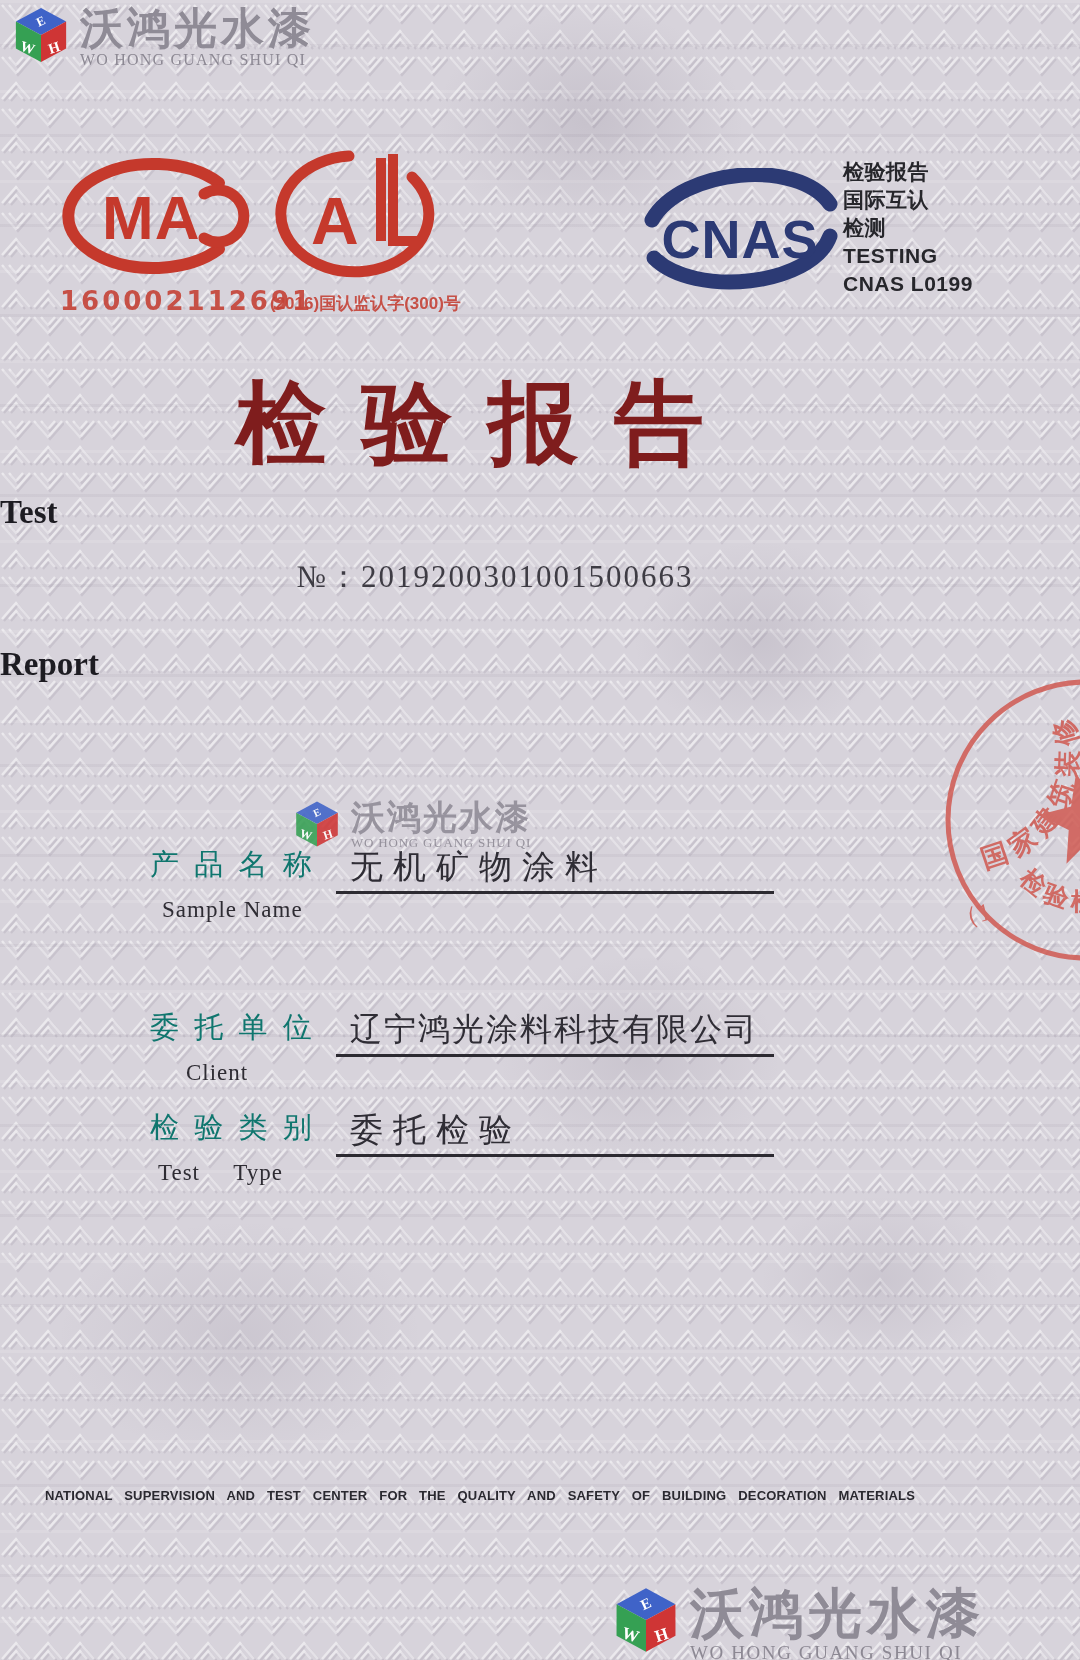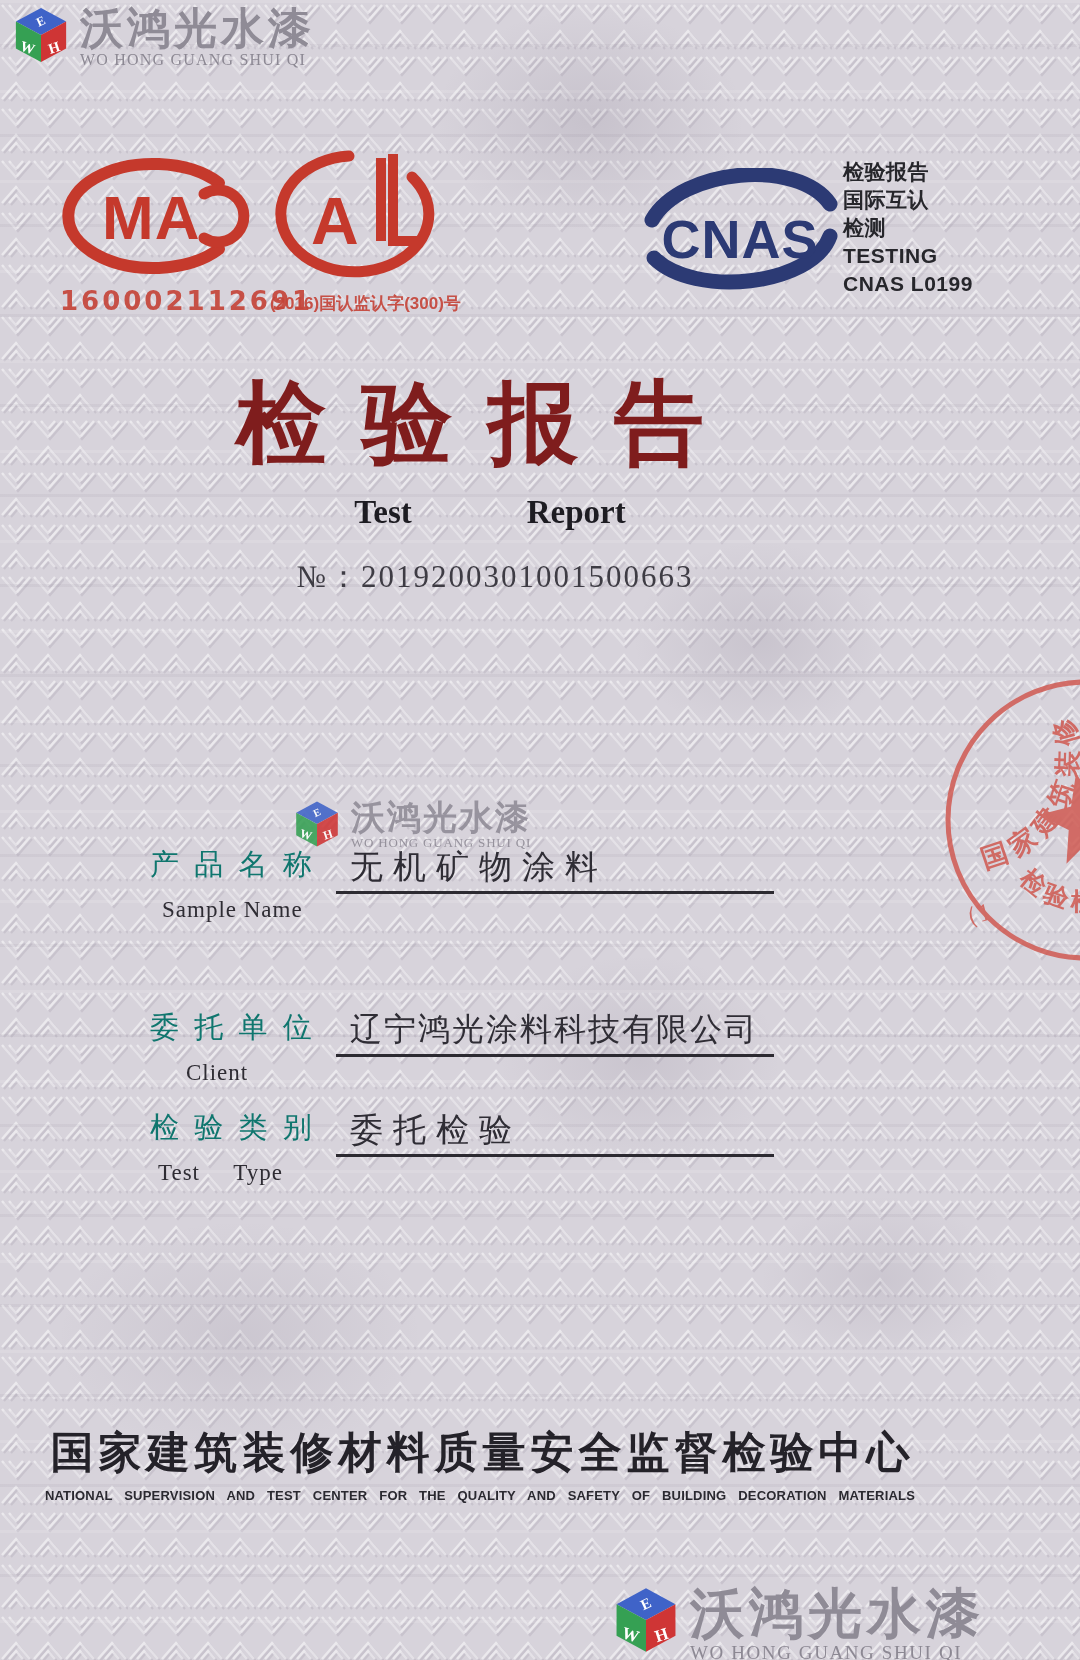--- a/index.html
+++ b/index.html
@@ -49,21 +49,21 @@
   .ilac{top:146px;left:484px;}
   .cnas{top:168px;left:640px;}
   .cnas-text{top:158px;left:843px;font-family:"Liberation Sans",sans-serif;
     font-weight:bold;color:#26262b;font-size:21px;line-height:28px;letter-spacing:.5px;}
 
   
   .title-cn{top:374px;left:0;width:940px;text-align:center;
     font-family:"Liberation Sans",sans-serif;font-weight:900;color:#7f1d1d;
     font-size:90px;letter-spacing:36px;text-indent:36px;line-height:1.1;}
   .title-en{top:494px;left:0;width:980px;display:flex;justify-content:center;gap:115px;
-    font-family:"Liberation Serif",serif;font-weight:bold;font-size:33px;color:#1d1c22;}
+    font-family:"Liberation Serif",serif;font-weight:bold;font-size:33px;color:#1d1c22;flex-direction:column;}
   .report-no{top:556px;left:0;width:990px;text-align:center;
     font-size:31px;color:#3e3c44;letter-spacing:2px;}
 
   
   .field{left:0;width:1080px;height:110px;}
   .field-label{position:absolute;left:150px;top:0;font-size:29px;letter-spacing:4px;color:#0f766e;}
   .field-value{position:absolute;left:350px;top:0;color:#2f2d35;}
   .field-line{position:absolute;left:336px;top:46px;width:438px;border-bottom:3px solid #2c2a31;}
   .field-en{position:absolute;left:162px;top:52px;font-size:23px;color:#2e2c33;white-space:pre;letter-spacing:1px;}
   .field--1{top:845px;}  .field--1 .field-value{font-size:33px;letter-spacing:10px;}
@@ -212,21 +212,20 @@
     <path transform="translate(218,160) rotate(-12)" fill="#d05a52" d="M0,-48 L11.8,-16.2 L45.6,-14.8 L19,6.2 L28.2,38.8 L0,20 L-28.2,38.8 L-19,6.2 L-45.6,-14.8 L-11.8,-16.2 Z"></path>
     <text font-size="27" font-weight="bold" fill="#cf5850" letter-spacing="7">
       <textPath href="#seal-arc-top">国家建筑装修材料</textPath>
     </text>
     <text font-size="25" font-weight="bold" fill="#cf5850" letter-spacing="5">
       <textPath href="#seal-arc-bottom">检验检测</textPath>
     </text>
     <text x="88" y="268" font-size="25" fill="#cf5850" transform="rotate(-14 88 268)">（1</text>
   </svg>
 
-  <div class="abs org-cn">国家建筑装修材料质量安全监督检验中心</div>
   <div class="abs org-en">NATIONAL SUPERVISION AND TEST CENTER FOR THE QUALITY AND SAFETY OF BUILDING DECORATION MATERIALS</div>
 
   <div class="abs brand brand--bottom">
     <svg class="cube-svg" width="68" height="68" viewBox="0 0 60 60">
       <polygon points="30,2 56,16 30,30 4,16" fill="#3f63c8"></polygon>
       <polygon points="4,16 30,30 30,58 4,44" fill="#35a053"></polygon>
       <polygon points="56,16 30,30 30,58 56,44" fill="#cf3535"></polygon>
       <text x="30" y="20" text-anchor="middle" font-size="13" font-weight="bold" fill="#ffffff" transform="rotate(-25 30 16)">E</text>
       <text x="16" y="48" text-anchor="middle" font-size="15" font-weight="bold" fill="#ffffff" transform="rotate(18 16 44)">W</text>
       <text x="44" y="48" text-anchor="middle" font-size="15" font-weight="bold" fill="#ffffff" transform="rotate(-18 44 44)">H</text>

